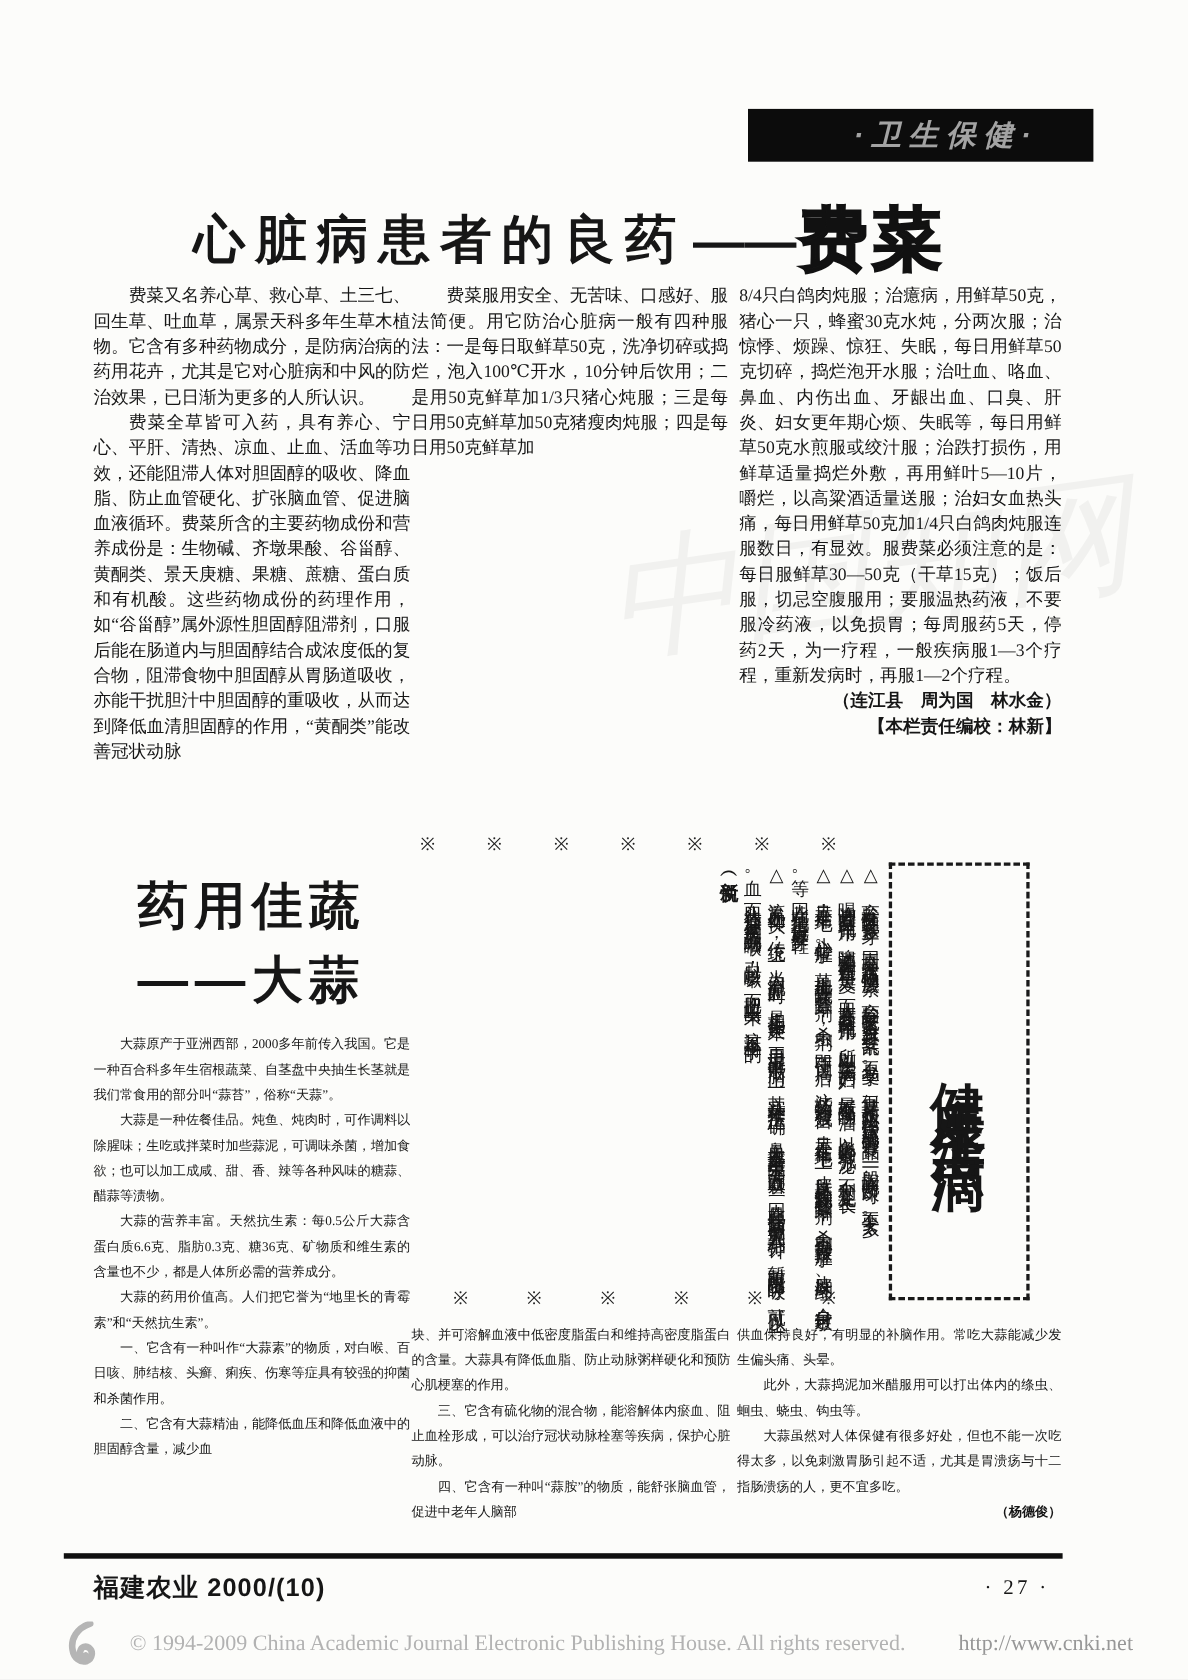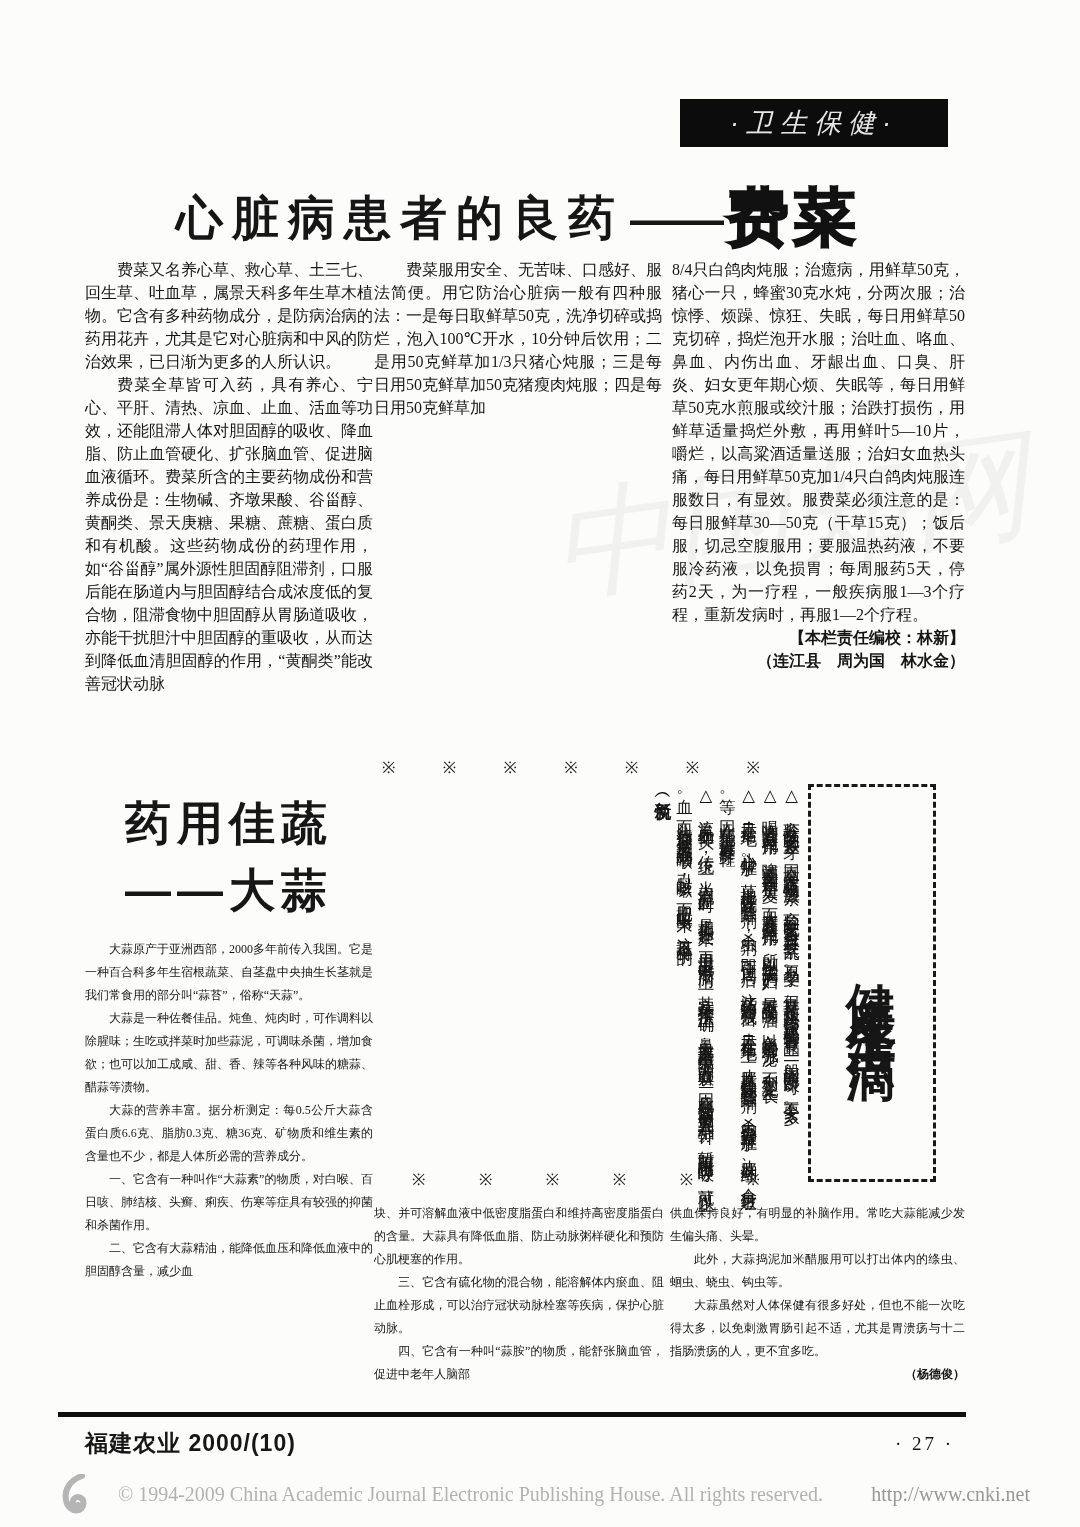--- a/index.html
+++ b/index.html
@@ -4,23 +4,23 @@
 <style>
   html,body{margin:0;padding:0;background:#e8e8e8;}
   .page{
     position:relative;width:1080px;height:1527px;margin:0 auto;
     background:#fcfcfa;overflow:hidden;color:#161616;
     font-family:"Liberation Serif","DejaVu Serif",serif;
   }
   
   .banner{
     position:absolute;left:680px;top:99px;width:268px;height:48px;
-    background:#0c0c0c;color:#e5e5e5;display:flex;align-items:center;justify-content:center;
+    background:#0c0c0c;color:#a3a3a3;display:flex;align-items:center;justify-content:center;
     font-family:"Liberation Sans","DejaVu Sans",sans-serif;
-    font-size:27px;font-weight:400;letter-spacing:7px;font-style:italic;
+    font-size:27px;font-weight:700;letter-spacing:7px;font-style:italic;padding-left:46px;
   }
   .main-title{
     position:absolute;left:176px;top:176px;width:780px;height:84px;
     display:flex;align-items:center;white-space:nowrap;
     font-family:"Liberation Sans","DejaVu Sans",sans-serif;font-weight:900;
   }
   .main-title .t1{font-size:47px;letter-spacing:9px;}
   .main-title .t2{font-size:47px;margin:0 2px 0 6px;}
   .main-title .t3{font-size:63px;letter-spacing:4px;-webkit-text-stroke:2px #111;}
   
@@ -106,31 +106,32 @@
 
   <div id="a1c1" class="col col-a">
       <p class="ind">费菜又名养心草、救心草、土三七、回生草、吐血草，属景天科多年生草木植物。它含有多种药物成分，是防病治病的药用花卉，尤其是它对心脏病和中风的防治效果，已日渐为更多的人所认识。</p>
       <p class="ind">费菜全草皆可入药，具有养心、宁心、平肝、清热、凉血、止血、活血等功效，还能阻滞人体对胆固醇的吸收、降血脂、防止血管硬化、扩张脑血管、促进脑血液循环。费菜所含的主要药物成份和营养成份是：生物碱、齐墩果酸、谷甾醇、黄酮类、景天庚糖、果糖、蔗糖、蛋白质和有机酸。这些药物成份的药理作用，如“谷甾醇”属外源性胆固醇阻滞剂，口服后能在肠道内与胆固醇结合成浓度低的复合物，阻滞食物中胆固醇从胃肠道吸收，亦能干扰胆汁中胆固醇的重吸收，从而达到降低血清胆固醇的作用，“黄酮类”能改善冠状动脉</p>
     </div>
   <div id="a1c2" class="col col-a">
       <p class="ind">费菜服用安全、无苦味、口感好、服法简便。用它防治心脏病一般有四种服法：一是每日取鲜草50克，洗净切碎或捣烂，泡入100℃开水，10分钟后饮用；二是用50克鲜草加1/3只猪心炖服；三是每日用50克鲜草加50克猪瘦肉炖服；四是每日用50克鲜草加</p>
     </div>
   <div id="a1c3" class="col col-a">
       <p>8/4只白鸽肉炖服；治癔病，用鲜草50克，猪心一只，蜂蜜30克水炖，分两次服；治惊悸、烦躁、惊狂、失眠，每日用鲜草50克切碎，捣烂泡开水服；治吐血、咯血、鼻血、内伤出血、牙龈出血、口臭、肝炎、妇女更年期心烦、失眠等，每日用鲜草50克水煎服或绞汁服；治跌打损伤，用鲜草适量捣烂外敷，再用鲜叶5—10片，嚼烂，以高粱酒适量送服；治妇女血热头痛，每日用鲜草50克加1/4只白鸽肉炖服连服数日，有显效。服费菜必须注意的是：每日服鲜草30—50克（干草15克）；饭后服，切忌空腹服用；要服温热药液，不要服冷药液，以免损胃；每周服药5天，停药2天，为一疗程，一般疾病服1—3个疗程，重新发病时，再服1—2个疗程。</p>
+      <p class="ar bd">（连江县　周为国　林水金）</p>
       <p class="ar bd">【本栏责任编校：林新】</p>
-      <p class="ar bd">（连江县　周为国　林水金）</p>
     </div>
 
   <div id="subt1" class="sub-title">药用佳蔬</div>
   <div id="subt2" class="sub-title">——大蒜</div>
 
   <div id="a2c1" class="col col-b">
       <p class="ind">大蒜原产于亚洲西部，2000多年前传入我国。它是一种百合科多年生宿根蔬菜、自茎盘中央抽生长茎就是我们常食用的部分叫“蒜苔”，俗称“天蒜”。</p>
       <p class="ind">大蒜是一种佐餐佳品。炖鱼、炖肉时，可作调料以除腥味；生吃或拌菜时加些蒜泥，可调味杀菌，增加食欲；也可以加工成咸、甜、香、辣等各种风味的糖蒜、醋蒜等渍物。</p>
-      <p class="ind">大蒜的营养丰富。据分析测定：每0.5公斤大蒜含蛋白质6.6克、脂肪0.3克、糖36克、矿物质和维生素的含量也不少，都是人体所必需的营养成分。</p>
+      <p class="ind">大蒜的营养丰富。天然抗生素：每0.5公斤大蒜含蛋白质6.6克、脂肪0.3克、糖36克、矿物质和维生素的含量也不少，都是人体所必需的营养成分。</p>
+      <p class="ind">大蒜的药用价值高。人们把它誉为“地里长的青霉素”和“天然抗生素”。</p>
       <p class="ind">一、它含有一种叫作“大蒜素”的物质，对白喉、百日咳、肺结核、头癣、痢疾、伤寒等症具有较强的抑菌和杀菌作用。</p>
       <p class="ind">二、它含有大蒜精油，能降低血压和降低血液中的胆固醇含量，减少血</p>
     </div>
   <div id="a2c3" class="col col-b">
       <p>供血保持良好，有明显的补脑作用。常吃大蒜能减少发生偏头痛、头晕。</p>
       <p class="ind">此外，大蒜捣泥加米醋服用可以打出体内的绦虫、蛔虫、蛲虫、钩虫等。</p>
       <p class="ind">大蒜虽然对人体保健有很多好处，但也不能一次吃得太多，以免刺激胃肠引起不适，尤其是胃溃疡与十二指肠溃疡的人，更不宜多吃。</p>
       <p class="ar bd">（杨德俊）</p>
     </div>
   <div id="a2c2" class="col col-b">

